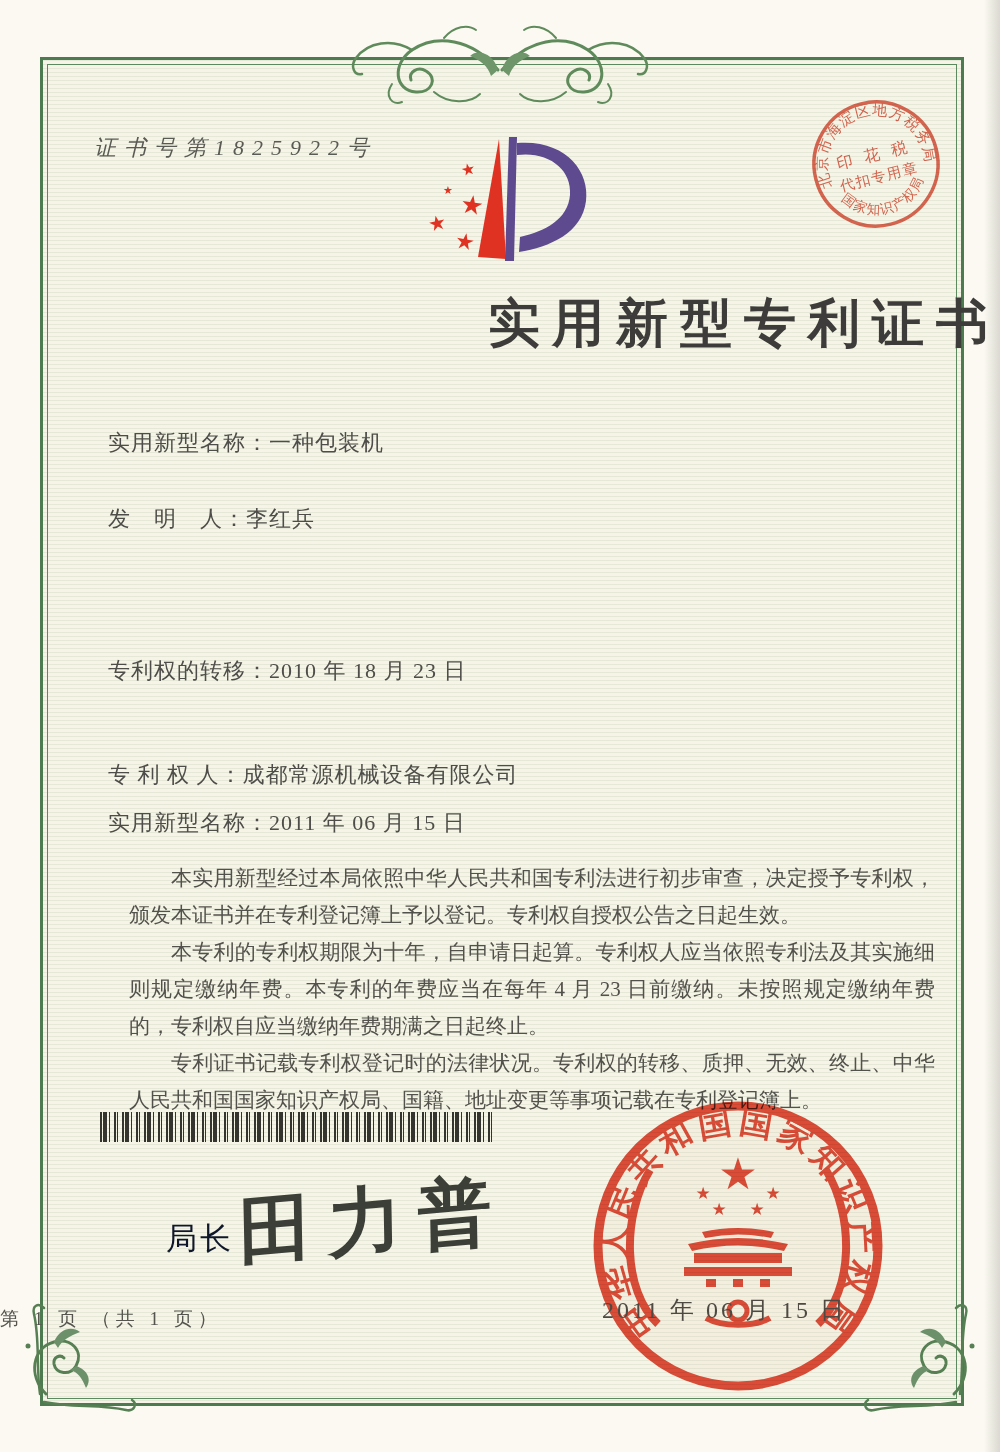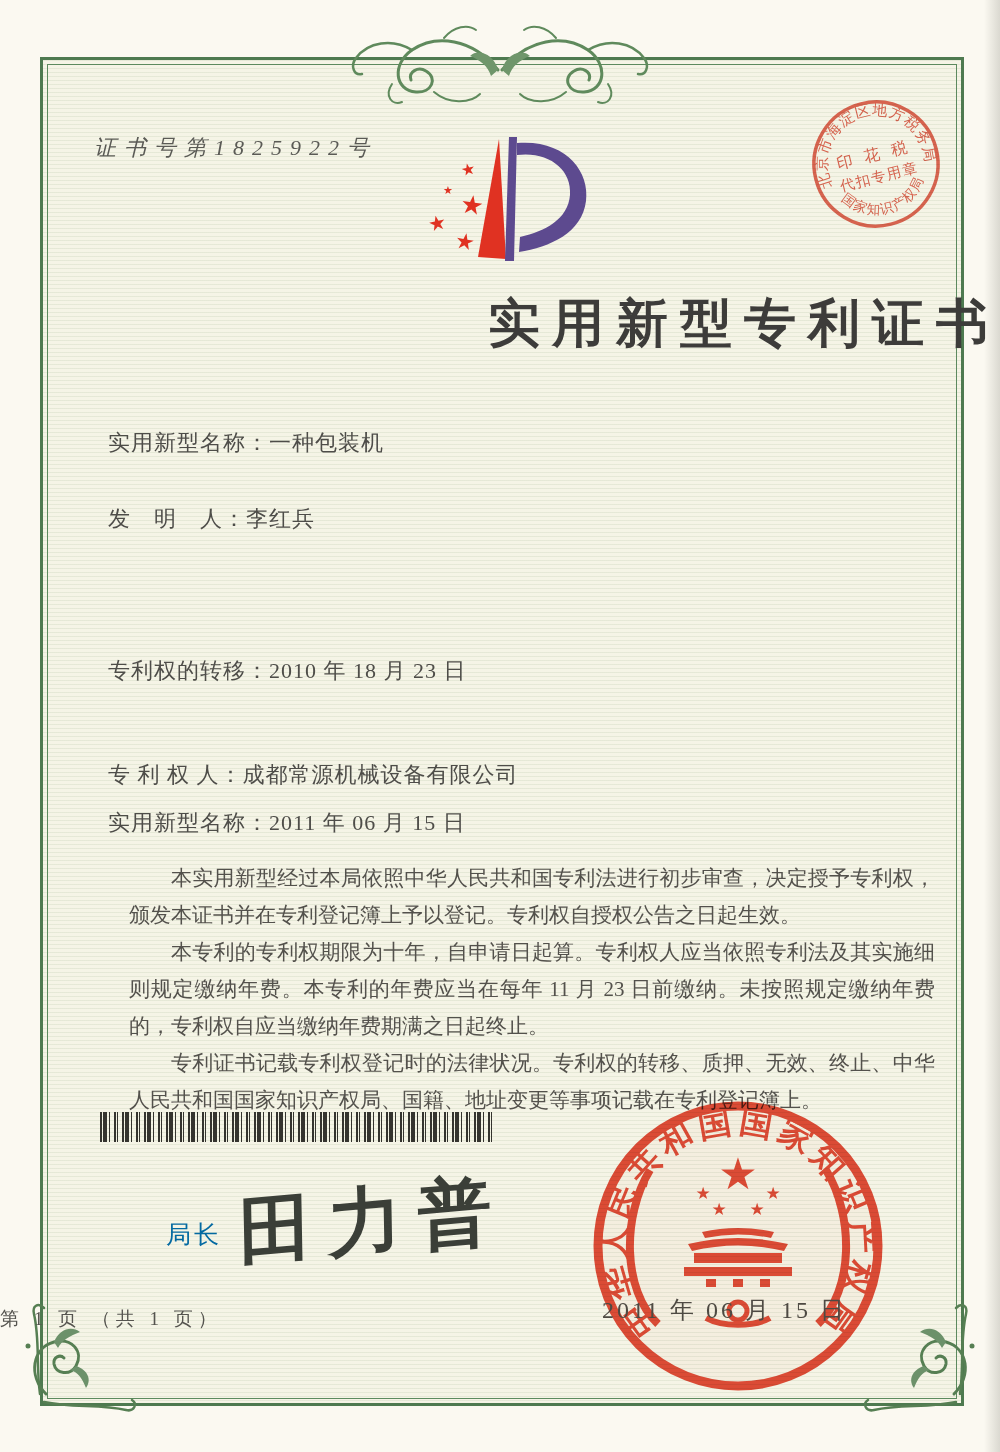--- a/index.html
+++ b/index.html
@@ -32,21 +32,21 @@
   .body-text p{margin:0;text-indent:2em;}
   .barcode{
     left:100px;top:1112px;width:392px;height:30px;z-index:5;
     background:repeating-linear-gradient(90deg,
       #35342f 0 2px, transparent 2px 3px,
       #35342f 3px 7px, transparent 7px 9px,
       #35342f 9px 10px, transparent 10px 14px,
       #35342f 14px 16px, transparent 16px 17px,
       #35342f 17px 18px, transparent 18px 22px);
   }
-  .role-label{left:166px;top:1218px;font-size:25px;letter-spacing:3px;color:#0369a1;z-index:6;}
+  .role-label{left:166px;top:1218px;font-size:31px;letter-spacing:3px;color:#0f172a;z-index:6;}
   .sig-name{
     left:238px;top:1172px;font-size:74px;font-weight:bold;letter-spacing:16px;
     color:#3b3f38;transform:rotate(-5deg) skewX(-4deg);z-index:6;white-space:nowrap;
   }
   .seal-svg{left:588px;top:1096px;z-index:8;mix-blend-mode:multiply;opacity:.93;}
   .seal-date{left:602px;top:1294px;font-size:24px;letter-spacing:3px;color:#4e4a43;z-index:9;white-space:nowrap;}
   .stamp-svg{left:792px;top:80px;z-index:7;mix-blend-mode:multiply;opacity:.9;}
   .logo-svg{left:418px;top:131px;z-index:5;}
   .dragon-svg{left:348px;top:18px;z-index:3;}
   .flourish-bl{left:8px;top:1282px;z-index:3;}
@@ -152,21 +152,21 @@
   </div>
   <div class="abs field-row" style="top:760px">
     <span>专 利 权 人：</span><span>成都常源机械设备有限公司</span>
   </div>
   <div class="abs field-row" style="top:808px">
     <span>实用新型名称：</span><span>2011 年 06 月 15 日</span>
   </div>
 
   <div class="abs body-text">
     <p>本实用新型经过本局依照中华人民共和国专利法进行初步审查，决定授予专利权，颁发本证书并在专利登记簿上予以登记。专利权自授权公告之日起生效。</p>
-    <p>本专利的专利权期限为十年，自申请日起算。专利权人应当依照专利法及其实施细则规定缴纳年费。本专利的年费应当在每年 11 月 23 日前缴纳。未按照规定缴纳年费的，专利权自应当缴纳年费期满之日起终止。</p>
+    <p>本专利的专利权期限为十年，自申请日起算。专利权人应当依照专利法及其实施细则规定缴纳年费。本专利的年费应当在每年 4 月 23 日前缴纳。未按照规定缴纳年费的，专利权自应当缴纳年费期满之日起终止。</p>
     <p>专利证书记载专利权登记时的法律状况。专利权的转移、质押、无效、终止、中华人民共和国国家知识产权局、国籍、地址变更等事项记载在专利登记簿上。</p>
   </div>
 
   <div class="abs barcode"></div>
 
   <div class="abs role-label">局长</div>
   <div class="abs sig-name">田力普</div>
 
   <svg class="abs seal-svg" width="300" height="300" viewBox="0 0 300 300">
     <defs>

